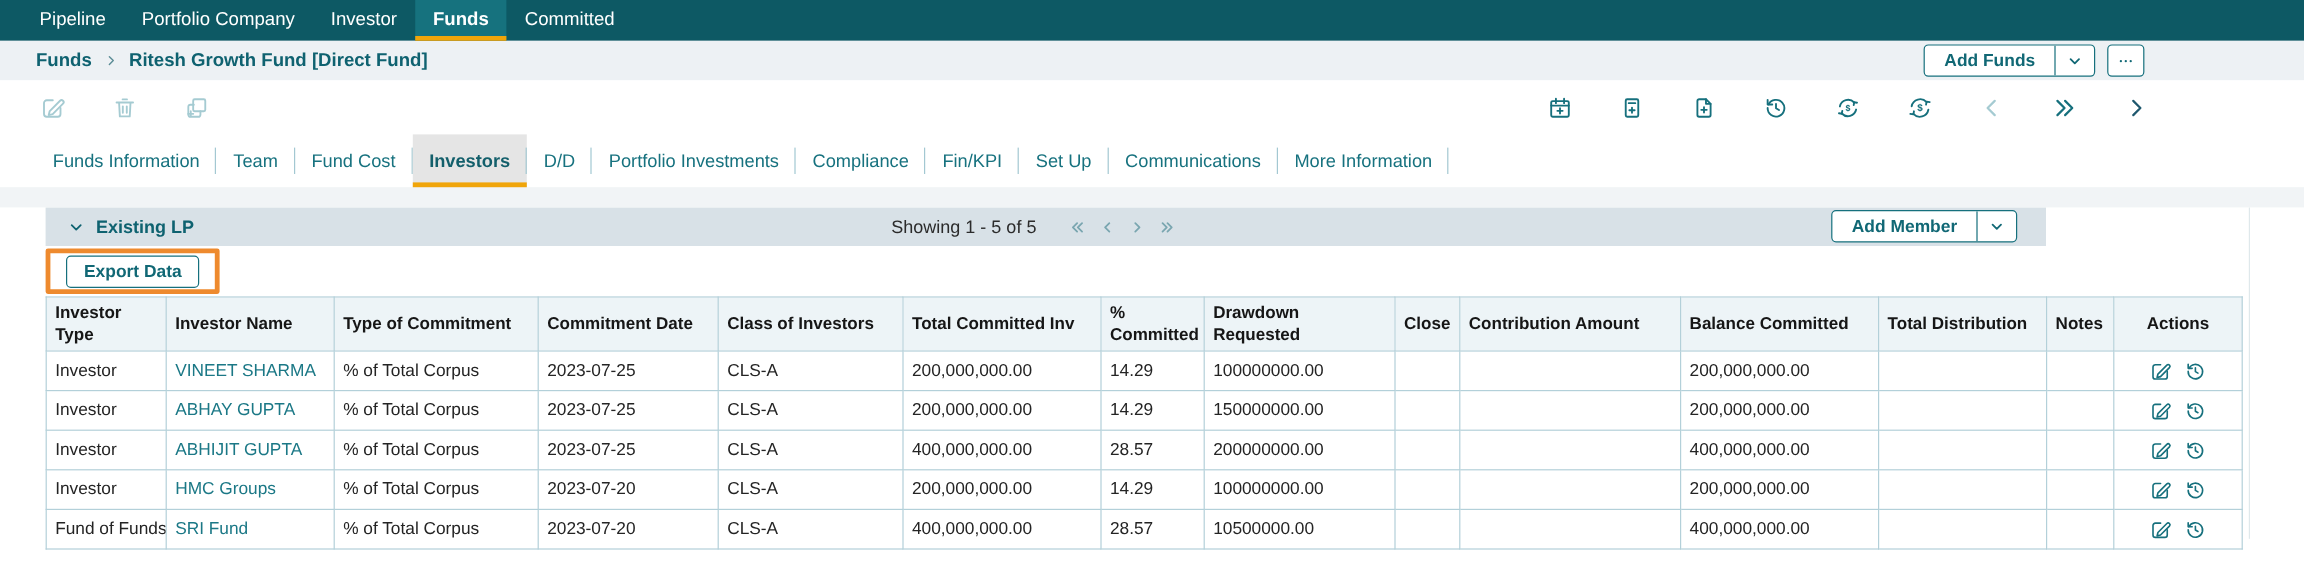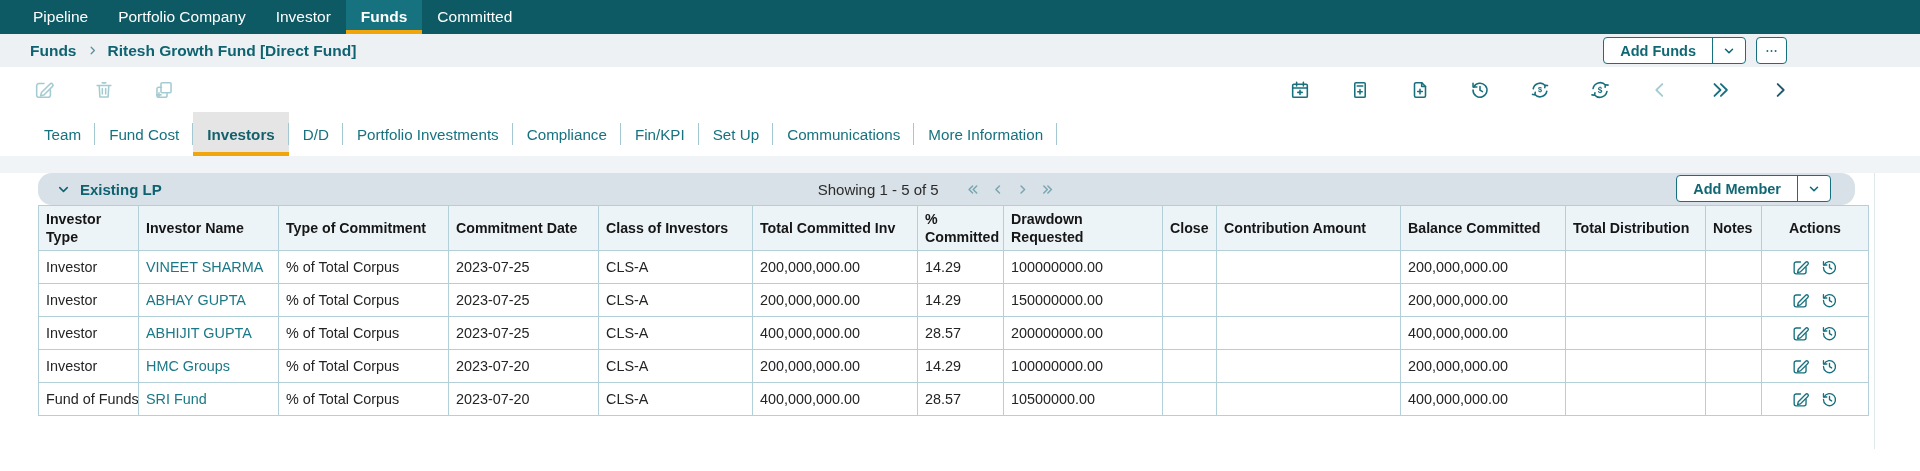--- a/index.html
+++ b/index.html
@@ -57,21 +57,21 @@
   .tab::after{content:'';position:absolute;right:0;top:11px;bottom:11px;width:1px;background:#a3c8d2}
   .tab.active{font-weight:bold;background:#e5e5e5;color:#135f6b}
   .tab.active::before{content:'';position:absolute;left:0;right:0;bottom:0;height:4px;
        background:var(--accent-orange)}
   .strip{height:17px;background:#f1f4f6}
 
   
   .content{position:relative;background:#fff;padding-left:38px}
   .vrule{position:absolute;left:1874px;top:0;width:1px;height:276px;background:#dfe8eb}
 
-  .lp-bar{width:1817px;height:32px;background:var(--lp-bar-bg);border-radius:14px;position:relative;
+  .lp-bar{width:1667px;height:32px;background:var(--lp-bar-bg);border-radius:0;position:relative;
           display:flex;align-items:center;padding:0 10px}
   .lp-left{display:flex;align-items:center;gap:9px;color:#0e6270;font-weight:bold;font-size:15px;
           cursor:pointer;padding-left:8px}
   .lp-left svg{width:15px;height:15px}
   .pagination{position:absolute;left:50%;transform:translateX(-53%);display:flex;align-items:center;gap:10px}
   .pagination .status{font-size:15px;color:#2b2b2b;margin-right:12px;white-space:nowrap}
   .pg-btn{width:25px;height:26px;border:none;background:none;color:#7aa6b0;cursor:pointer;
           display:flex;align-items:center;justify-content:center;padding:0}
   .pg-btn svg{width:17px;height:17px}
   .lp-bar .split-btn{position:absolute;right:24px;top:2px}
@@ -214,20 +214,21 @@
         </button>
         <button class="tool-btn dark">
           <svg viewBox="0 0 24 24" fill="none" stroke="currentColor" stroke-width="1.7" stroke-linecap="round" stroke-linejoin="round" aria-hidden="true">
             <path d="m9.5 5.5 6.5 6.5-6.5 6.5" stroke-width="2"></path>
           </svg>
         </button>
       </div>
   </div>
 
   <div class="tabbar" id="tabbar">
+      <div class="tab">Funds Information</div>
       <div class="tab">Team</div>
       <div class="tab">Fund Cost</div>
       <div class="tab active">Investors</div>
       <div class="tab">D/D</div>
       <div class="tab">Portfolio Investments</div>
       <div class="tab">Compliance</div>
       <div class="tab">Fin/KPI</div>
       <div class="tab">Set Up</div>
       <div class="tab">Communications</div>
       <div class="tab">More Information</div>
@@ -276,20 +277,25 @@
       <div class="split-btn">
         <button class="label">Add Member</button>
         <button class="caret">
             <svg viewBox="0 0 24 24" fill="none" stroke="currentColor" stroke-width="1.7" stroke-linecap="round" stroke-linejoin="round" aria-hidden="true">
               <path d="m6 9 6 6 6-6" stroke-width="2.6"></path>
             </svg>
           </button>
       </div>
     </div>
 
+    <div class="export-row">
+      <span class="highlight">
+        <button class="export-btn">Export Data</button>
+      </span>
+    </div>
 
     <table id="grid">
         <colgroup>
           <col style="width: 100px;">
           <col style="width: 140px;">
           <col style="width: 170px;">
           <col style="width: 150px;">
           <col style="width: 154px;">
           <col style="width: 165px;">
           <col style="width: 86px;">

